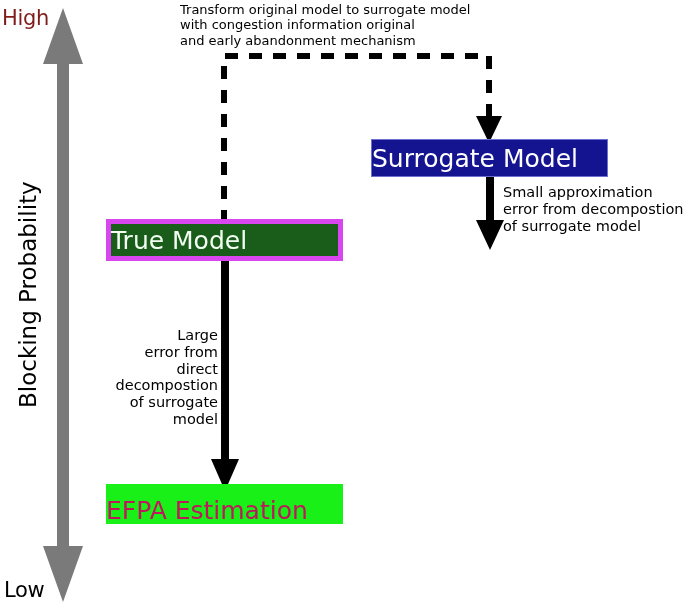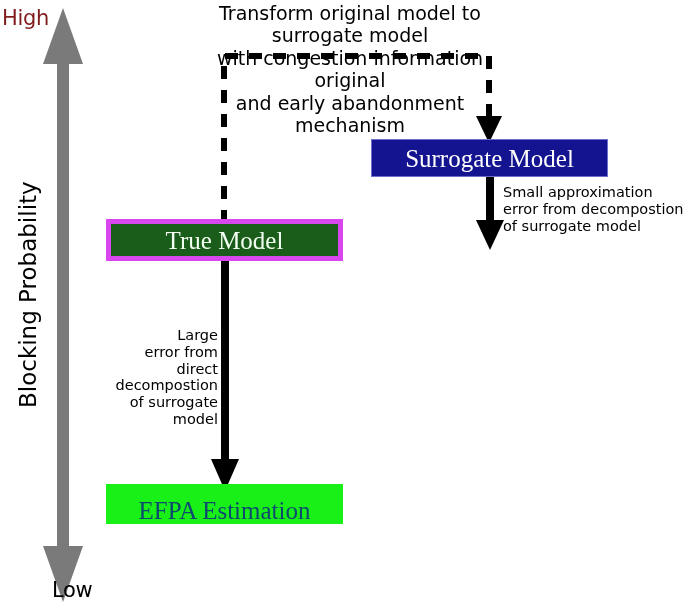--- a/index.html
+++ b/index.html
@@ -36,45 +36,43 @@
     white-space: nowrap;
   }
   .axis-label-low {
     position: absolute;
     left: 4px;
     top: 578px;
     font-size: 21px;
     color: #000000;
     letter-spacing: -0.3px;
     white-space: nowrap;
-    margin-left: 48px;
   }
   .axis-title {
     position: absolute;
     left: -82px;
     top: 285px;
     width: 220px;
     text-align: center;
     font-size: 23px;
     color: #000000;
     transform: rotate(-90deg);
     transform-origin: center center;
     white-space: nowrap;
     letter-spacing: 0px;
   }
 
   
   .node-box {
     position: absolute;
     display: flex;
     align-items: center;
-    justify-content: center;
+    justify-content: flex-start;
     box-sizing: border-box;
     z-index: 5;
-    font-family: Liberation Serif, serif;
   }
   .node-box .node-label {
     font-size: 25px;
     line-height: 1;
     white-space: nowrap;
   }
 
   #true-model-box {
     left: 106px;
     top: 219px;
@@ -104,36 +102,35 @@
   }
   #iesa-box .node-label { color: #000000; }
 
   #efpa-box {
     left: 106px;
     top: 484px;
     width: 237px;
     height: 40px;
     background: #18f018;
   }
-  #efpa-box .node-label { color: #0c4a6e; margin-top: 13px; }
+  #efpa-box .node-label { color: #be185d; margin-top: 13px; }
 
   
   .annot {
     position: absolute;
     color: #000000;
     font-size: 14.5px;
     line-height: 1.16;
     z-index: 6;
   }
   #transform-note {
     left: 180px;
     top: 2px;
     width: 340px;
-    text-align: center;
-    font-size: 19px;
+    font-size: 13px;
     line-height: 1.18;
   }
   #large-error-note {
     left: 86px;
     top: 297px;
     width: 132px;
     text-align: right;
     margin-top: 30px;
   }
   #small-error-note {

